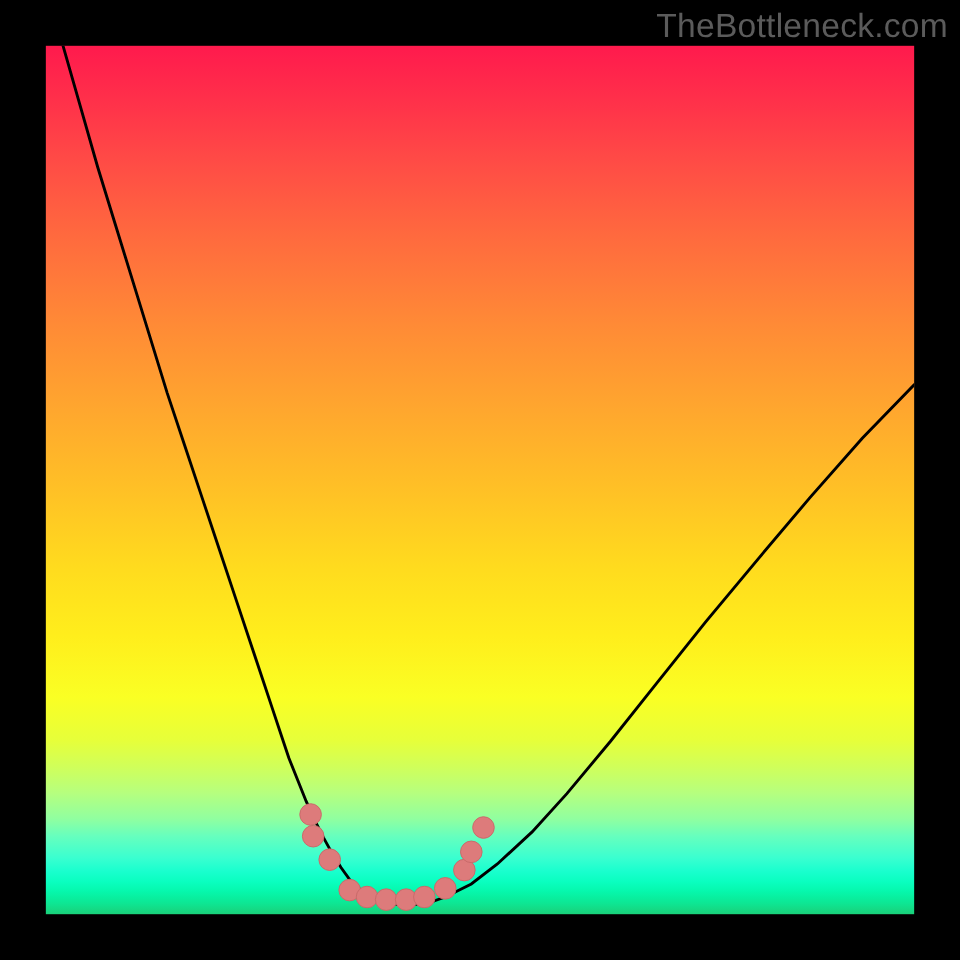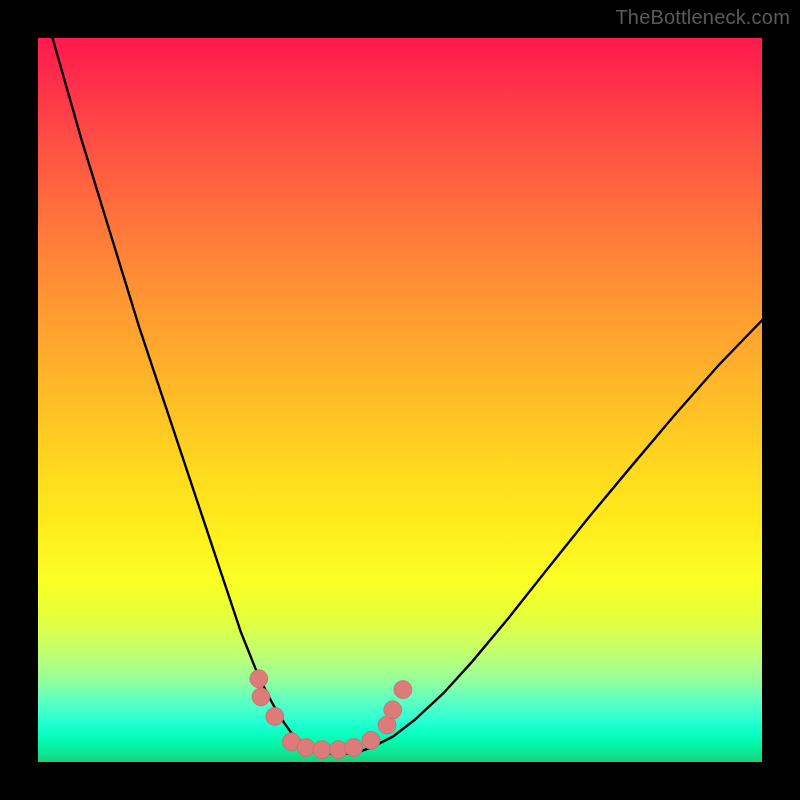--- a/index.html
+++ b/index.html
@@ -56,21 +56,21 @@
   }
   .svg-layer {
     position: absolute;
     inset: 0;
   }
   .watermark {
     position: absolute;
     top: 6px;
     right: 10px;
     color: #5b5b5b;
-    font-size: 20px;
+    font-size: 28px;
     font-weight: 500;
     letter-spacing: 0.2px;
     user-select: none;
   }
 </style>
 </head>
 <body>
 
 <div class="frame">
   <div class="plot">

